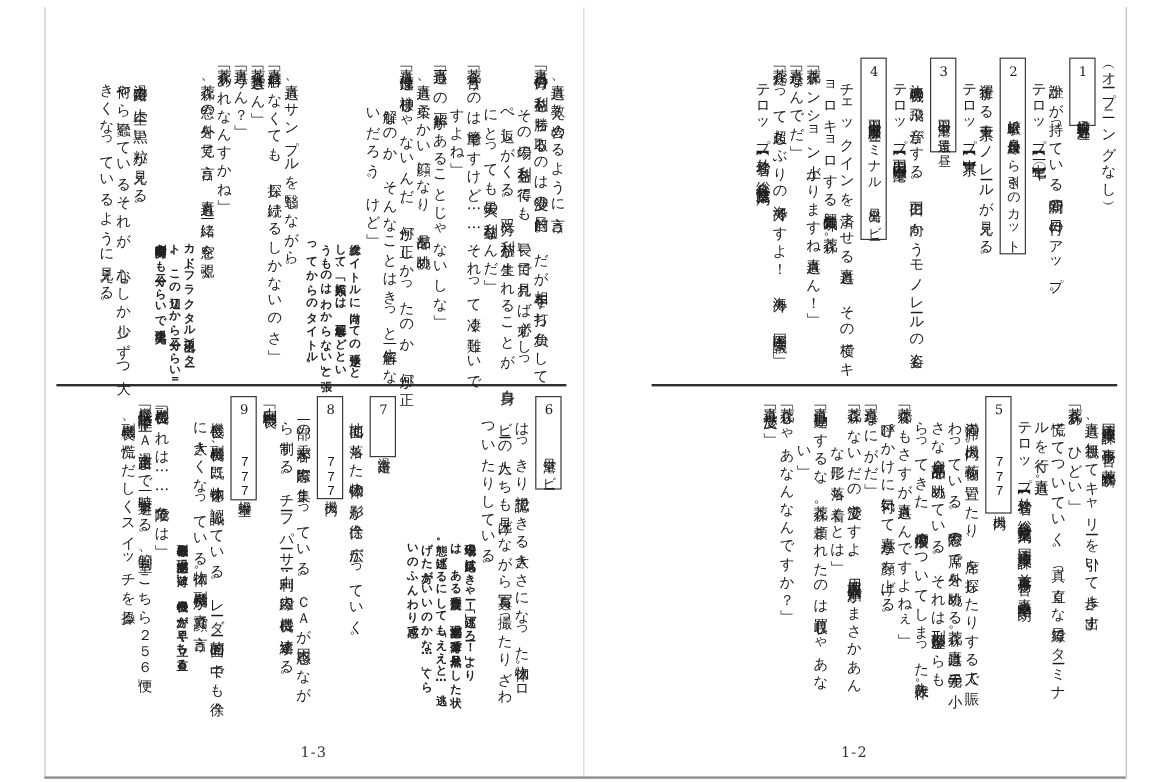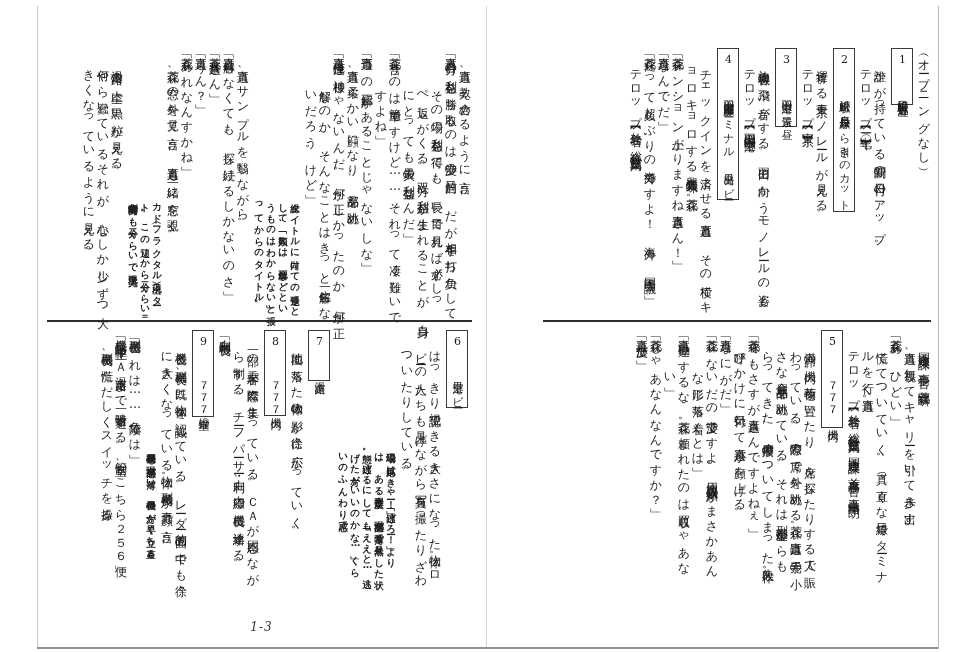--- a/index.html
+++ b/index.html
@@ -32,21 +32,21 @@
   .note {
     font-family:"DejaVu Sans","Liberation Sans",sans-serif;
     font-weight:bold; font-size:9.5px; letter-spacing:0.5px; line-height:12px;
     margin:0 3px; color:#222;
   }
   .band-top    .note { padding-inline-start:148px; }
   .band-bottom .note { padding-inline-start:116px; }
 
   .page-number {
     position:absolute; bottom:18px; left:0; right:0; text-align:center;
-    font-size:12px; letter-spacing:1px; color:#333;font-style:italic;
+    font-size:12px; letter-spacing:1px; color:#333;
   }
   .vline { position:absolute; top:6px; bottom:3px; width:1px; background:#c6c6c6; }
   .vline-left   { left:37px; }
   .vline-gutter { left:486px; background:#d4d4d4; }
   .vline-right  { left:938px; background:#b8b8b8; }
   .bottom-rule  { position:absolute; left:37px; width:901px; top:647px; height:2px; background:#8f8f8f; }
 </style>
 </head>
 <body>
 
@@ -71,20 +71,21 @@
         <div class="line action">滑走路の上空に黒い粒が見える。</div>
         <div class="line action">何やら蠢いているそれが、心なしか少しずつ大きくなっているように見える。</div>
       </div>
     <div class="band band-bottom"><div class="line scene">6　　空港ロビー</div><div class="line action">はっきり視認できる大きさになった物体。ロビーの人たちも見上げながら写真を撮ったりざわついたりしている。</div><div class="line note">現場の反応は「きゃー！」「逃げろー！」よりは、ある程度淡々と。現実感が希薄で呆然とした状態。逃げるにしても「ええと…逃げた方がいいのかな…」くらいのふんわり感で。</div><div class="line scene">7　　滑走路</div><div class="line action">地面に落ちた物体の影が徐々に広がっていく。</div><div class="line scene">8　　７７７機内</div><div class="line action">一部の乗客が窓際に集まっている。ＣＡが困惑しながら制する。チーフパーサー・由利、内線で機長に連絡する。</div><div class="line dialogue">由利「機長」</div><div class="line scene">9　　７７７操縦室</div><div class="line action">機長と副機長、既に物体を認識している。レーダー的画面の中でも徐々に大きくなっている物体。副機長が真顔で言う。</div><div class="line note">副機長も現実感が薄い。機長の方が早く立ち直る。</div><div class="line dialogue">副機長「これは……危険では」</div><div class="line dialogue">機長「離陸中止。Ａ滑走路まで一時退避する。管制室、こちら２５６便」</div><div class="line action">副機長、慌ただしくスイッチを操る。</div></div>
     <div class="page-number">1-3</div>
   </div>
 
   <div class="page page-right">
     <div class="band band-top"><div class="line open">（オープニングなし）</div><div class="line scene">1　　浜松町駅近郊（昼）</div><div class="line action">誰かが持っている新聞の日付のアップ。</div><div class="line action">テロップ【二〇一七年】</div><div class="line scene">2　　浜松町駅　身長目線から引きのカット</div><div class="line action">運行する東京モノレールが見える。</div><div class="line action">テロップ【東京】</div><div class="line scene">3　　羽田空港　遠景　昼</div><div class="line action">旅客機の飛ぶ音がする。羽田に向かうモノレールの姿も。</div><div class="line action">テロップ【羽田国際空港】</div><div class="line scene">4　　羽田空港国際線ターミナル　出発ロビー</div><div class="line action">チェックインを済ませる真道と、その横でキョロキョロする興奮気味の花森。</div><div class="line dialogue">花森「テンション上がりますね真道さん！」</div><div class="line dialogue">真道「なんでだ」</div><div class="line dialogue">花森「だって超久しぶりの海外ですよ！　海外！　国際会議！」</div><div class="line action">テロップ【外務省　総合外交政策局</div></div>
     <div class="band band-bottom"><div class="line action">国連政策課　事務官　花森瞬】</div><div class="line action">真道、無視してキャリーを引いて歩き出す。</div><div class="line dialogue">花森「あ、ひどい」</div><div class="line action">慌ててついていく。真っ直ぐな目線でターミナルを行く真道。</div><div class="line action">テロップ【外務省　総合外交政策局　国連政策課　首席事務官　真道幸路朗】</div><div class="line scene">5　　７７７　機内</div><div class="line action">満席の機内。荷物を置いたり、席を探したりする人で賑わっている。窓際の席で外を眺める花森。真道は手元の小さな金属部品を眺めている。それは刑部鍛金からもらってきた、摩擦痕のついてしまった失敗作。</div><div class="line dialogue">花森「でもさすが真道さんですよねぇ」</div><div class="line action">呼びかけに気付いて真道が顔を上げる。</div><div class="line dialogue">真道「なにがだ」</div><div class="line dialogue">花森「こないだの交渉ですよ。用地買収依頼がまさかあんな形に落ち着くとは」</div><div class="line dialogue">真道「勘違いするな、花森。頼まれたのは買収じゃあない」</div><div class="line dialogue">花森「じゃあなんなんですか？」</div><div class="line dialogue">真道「交渉だ」</div></div>
+    <div class="page-number">1-2</div>
   </div>
 
   <div class="vline vline-left"></div>
   <div class="vline vline-gutter"></div>
   <div class="vline vline-right"></div>
   <div class="bottom-rule"></div>
 
 </div>
 
 </body></html>

